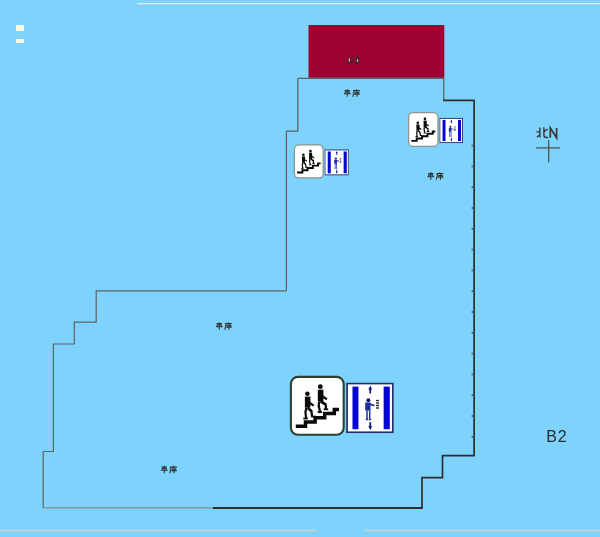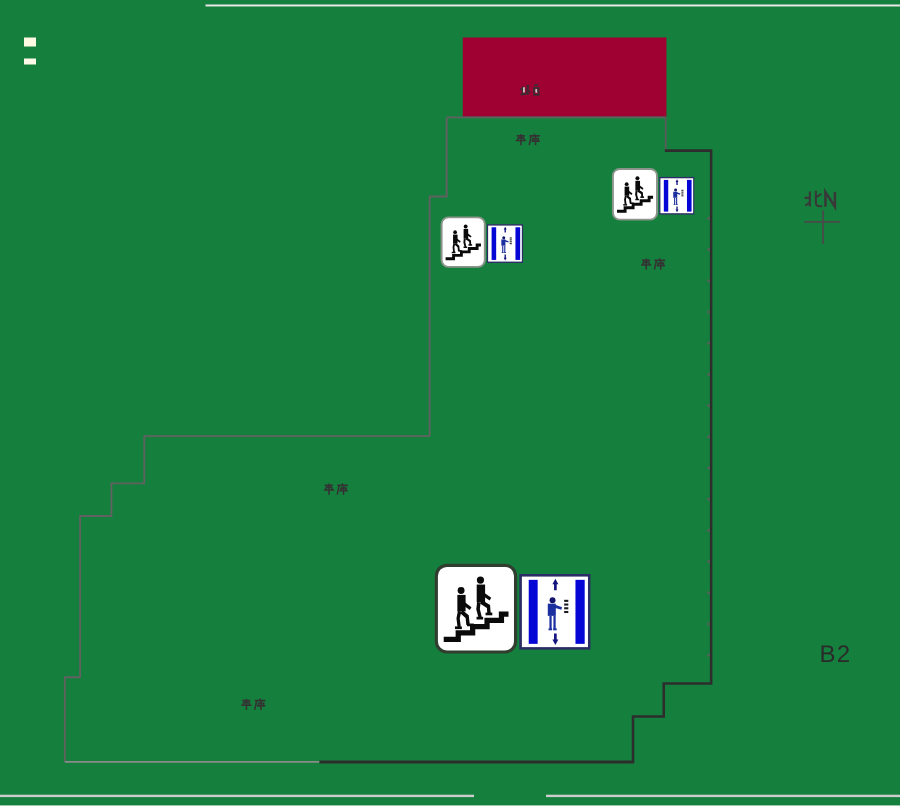--- a/index.html
+++ b/index.html
@@ -1,16 +1,16 @@
 <!DOCTYPE html>
 <html><head>
 <meta charset="utf-8">
 <style>
   html,body{margin:0;padding:0;background:#fff;}
-  .stage{position:relative;width:600px;height:537px;background:#15803d;overflow:hidden;
+  .stage{position:relative;width:600px;height:537px;background:#7dd3fc;overflow:hidden;
          font-family:"Liberation Sans", sans-serif;}
 </style>
 </head>
 <body>
 <div class="stage">
 <svg width="600" height="537" viewBox="0 0 600 537" xmlns="http://www.w3.org/2000/svg">
 <defs>
 
   <symbol id="stairicon" viewBox="0 0 55 60">
     <polyline points="6,50.4 15.7,50.4 15.7,46.2 25.3,46.2 25.3,42 34.9,42 34.9,37.8 44.5,37.8 44.5,33.6 49.2,33.6" fill="none" stroke="#0a0a0a" stroke-width="3.5"></polyline>

